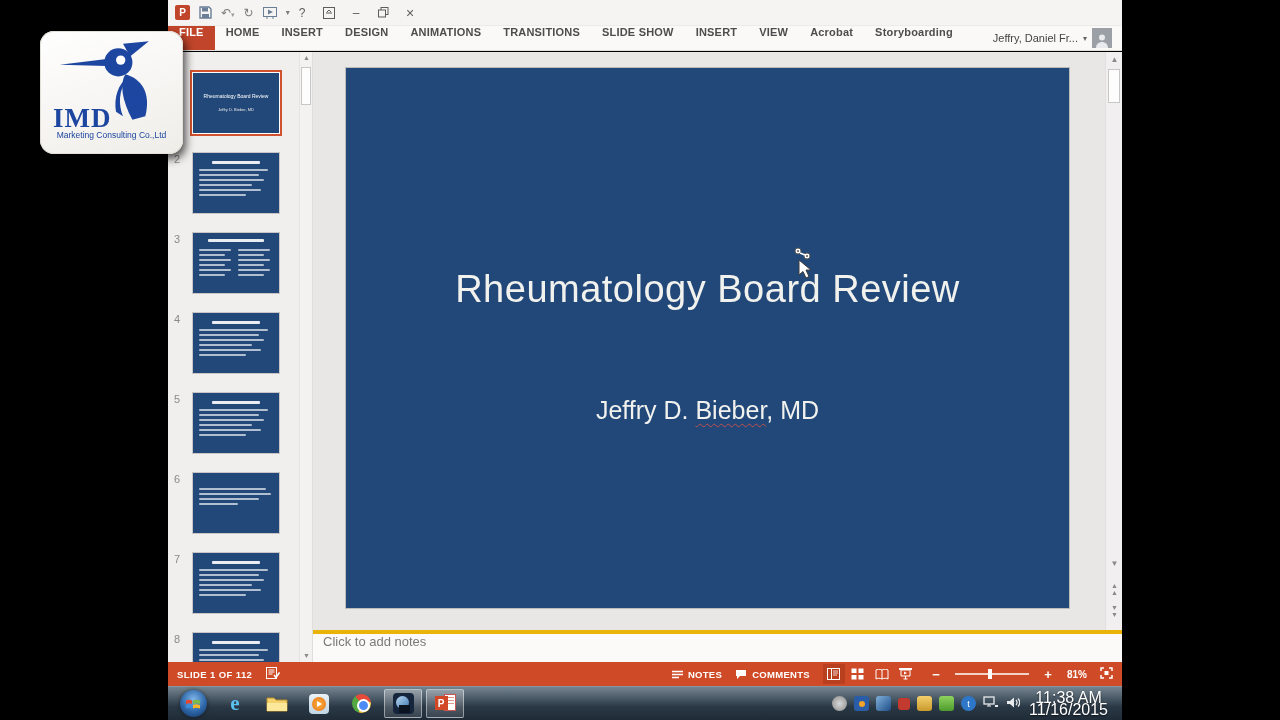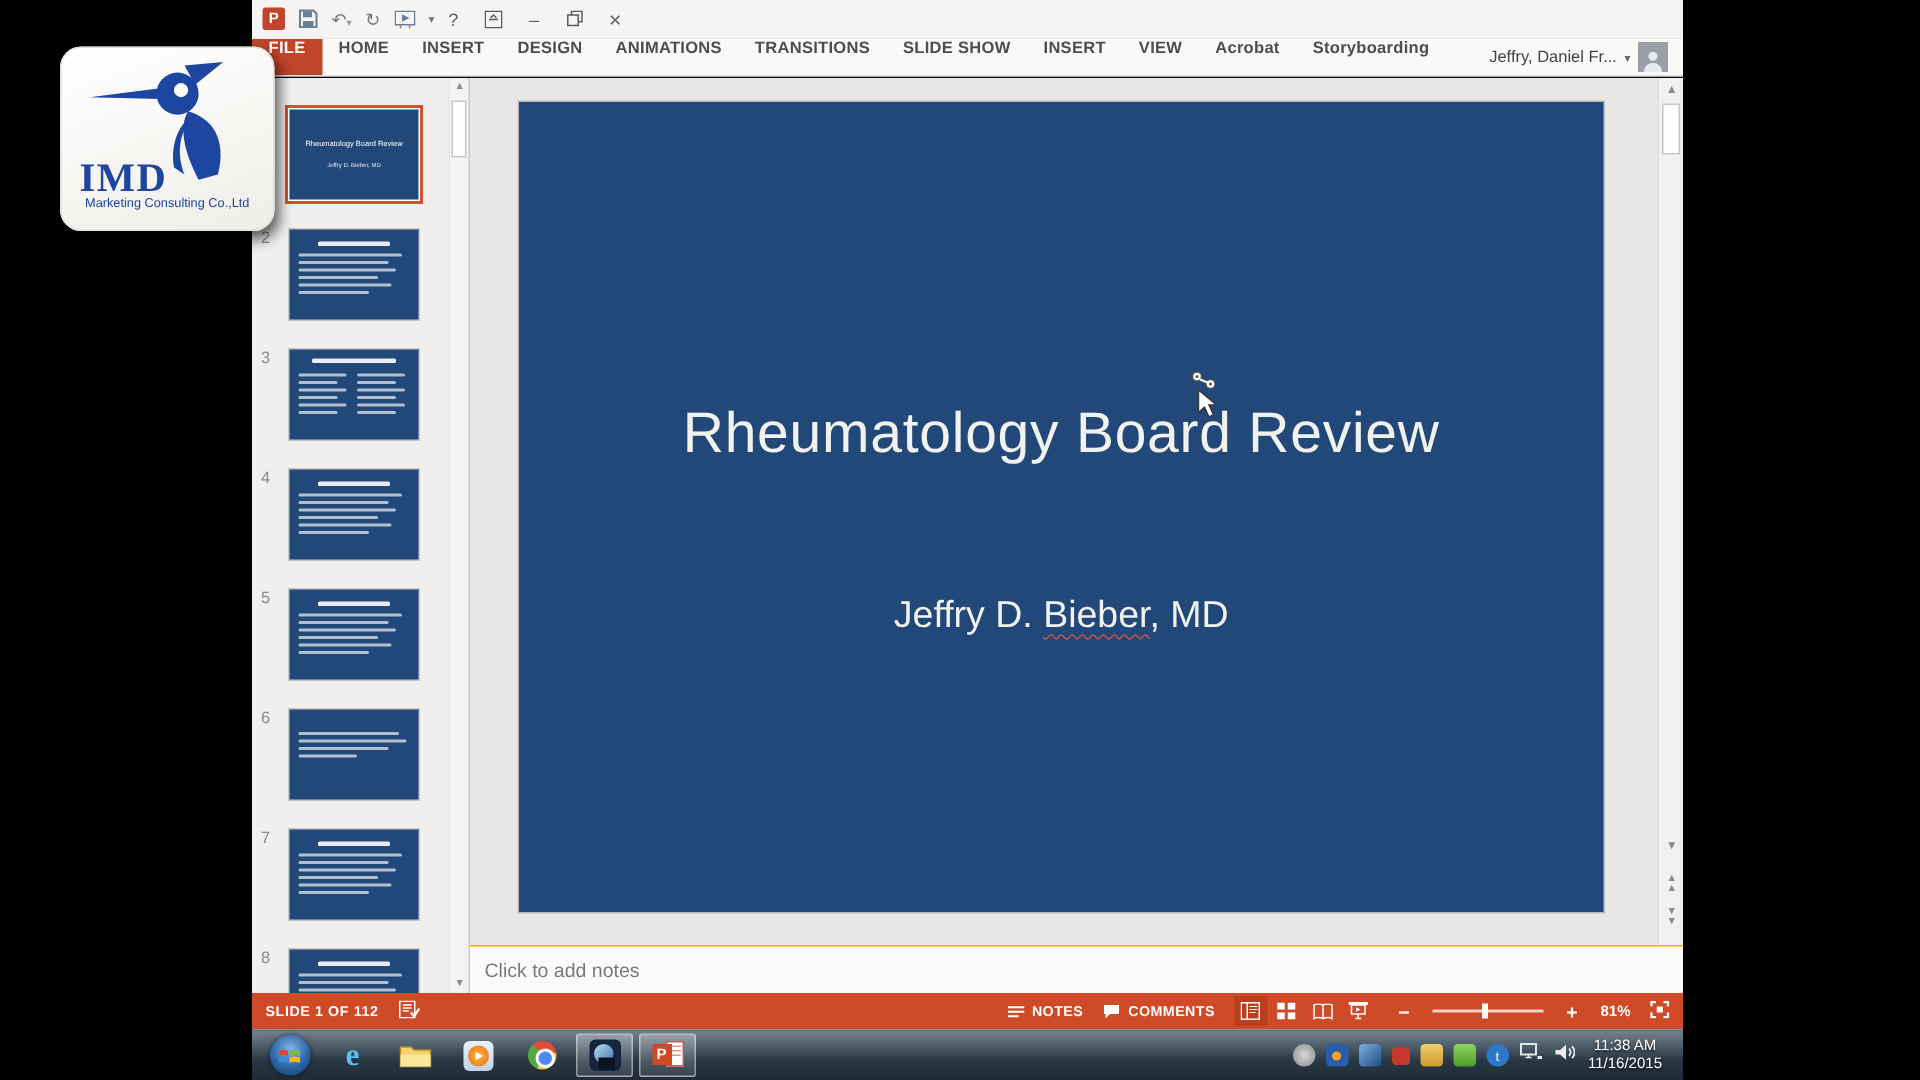--- a/index.html
+++ b/index.html
@@ -105,22 +105,22 @@
     border-left:1px solid #E2E0DE;}
   .v-scrollbar .sb-up{position:absolute;top:3px;width:17px;text-align:center;font-size:8px;color:#8a8a8a;}
   .v-scrollbar .sb-thumb{position:absolute;top:17px;left:2px;width:12px;height:34px;
     background:#FDFDFD;border:1px solid #C9C7C5;}
   .v-scrollbar .sb-down{position:absolute;bottom:62px;width:17px;text-align:center;font-size:8px;color:#8a8a8a;}
   .v-scrollbar .sb-prev{position:absolute;bottom:34px;width:17px;text-align:center;font-size:7px;
     color:#8a8a8a;line-height:7px;}
   .v-scrollbar .sb-next{position:absolute;bottom:12px;width:17px;text-align:center;font-size:7px;
     color:#8a8a8a;line-height:7px;}
 
-  .notes{height:32px;background:#FBFAF9;border-top:1px solid #eab308;display:flex;
-    align-items:center;padding-left:10px;font-size:13px;color:#7a7978;}
+  .notes{height:32px;background:#FBFAF9;border-top:4px solid #eab308;display:flex;
+    align-items:flex-start;padding-left:10px;font-size:13px;color:#7a7978;}
 
   
   .statusbar{position:absolute;top:662px;left:0;width:954px;height:24px;background:var(--accent);
     display:flex;align-items:center;color:#fff;font-size:10px;}
   .sb-left{display:flex;align-items:center;gap:14px;padding-left:9px;letter-spacing:.4px;
     font-weight:bold;font-size:9.5px;}
   .sb-right{margin-left:auto;display:flex;align-items:center;gap:13px;padding-right:9px;}
   .sb-btn{display:flex;align-items:flex-end;gap:5px;font-weight:bold;font-size:9.5px;letter-spacing:.3px;}
   .view-group{display:flex;align-items:center;gap:2px;}
   .view-btn{width:22px;height:20px;display:flex;align-items:center;justify-content:center;}
@@ -158,21 +158,21 @@
   .recorder::after{content:"";position:absolute;left:6px;bottom:1px;width:11px;height:8px;background:#0B1420;}
   .ppt-task{width:21px;height:21px;position:relative;}
   .ppt-page{position:absolute;right:0;top:1px;width:12px;height:17px;background:#fff;
     border:1px solid #C55;}
   .ppt-page i{display:block;height:1px;background:#D98;margin:2px 1px 0;}
   .ppt-block{position:absolute;left:0;top:3px;width:13px;height:14px;background:#D24726;color:#fff;
     font-size:10px;font-weight:bold;display:flex;align-items:center;justify-content:center;}
   .tray{margin-left:auto;display:flex;align-items:center;gap:7px;padding-right:8px;}
   .tray-ic{width:15px;height:15px;border-radius:3px;flex:none;display:flex;align-items:center;
     justify-content:center;font-size:9px;color:#fff;}
-  .clock{color:#fff;font-size:10px;text-align:center;line-height:12px;padding:0 6px 0 2px;
+  .clock{color:#fff;font-size:16px;text-align:center;line-height:12px;padding:0 6px 0 2px;
     text-shadow:0 1px 2px rgba(0,0,0,.7);white-space:nowrap;}
 
   
   .logo-card{position:absolute;left:40px;top:31px;width:143px;height:123px;border-radius:14px;
     background:linear-gradient(160deg,#FFFFFF,#EFEDE8);
     box-shadow:3px 5px 9px rgba(0,0,0,.65), inset 0 0 0 1px #E2DFD8;overflow:hidden;}
   .logo-brand{position:absolute;left:13px;top:72px;color:var(--logo_blue);
     font-family:"Liberation Serif",serif;font-weight:bold;font-size:27px;letter-spacing:1px;}
   .logo-tag{position:absolute;left:0;bottom:14px;width:100%;text-align:center;
     color:var(--logo_blue);font-size:8.5px;}

